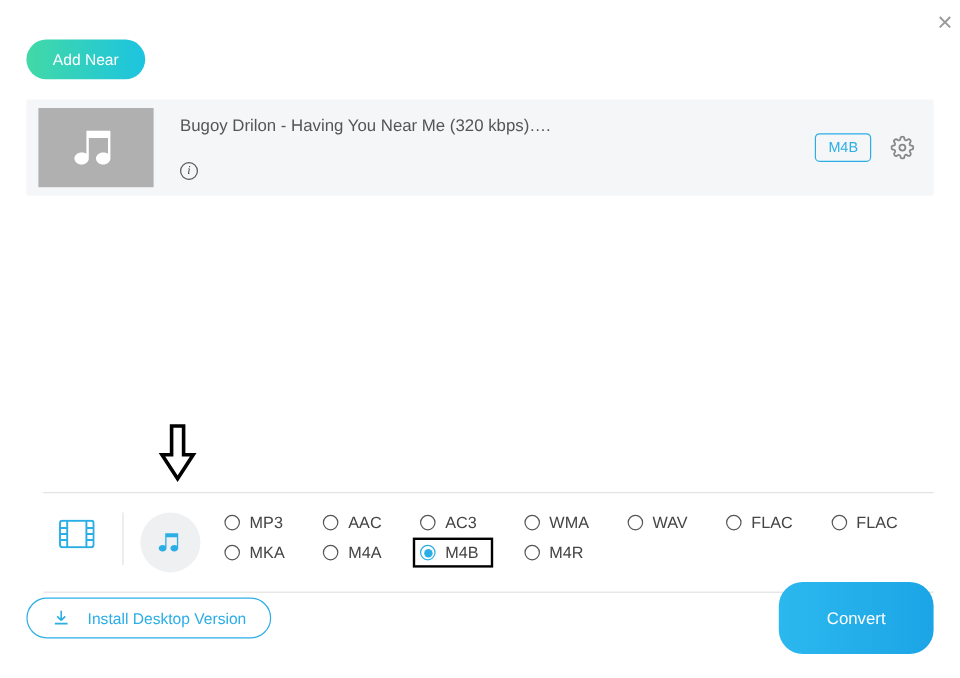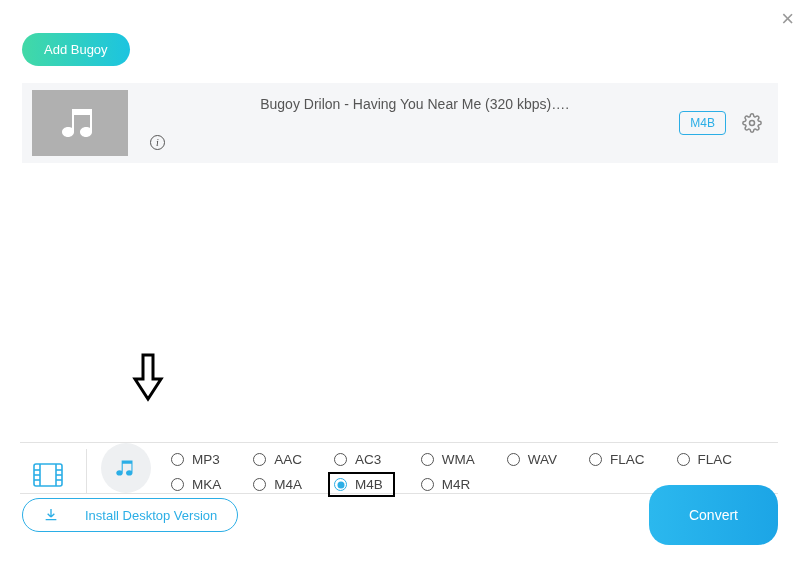--- a/index.html
+++ b/index.html
@@ -53,21 +53,20 @@
       flex-shrink: 0;
     }
     .file-info {
       margin-left: 22px;
       flex: 1;
     }
     .file-title {
       color: #555;
       font-size: 14px;
       margin-bottom: 20px;
-      text-align: center;
     }
     .info-icon {
       width: 15px;
       height: 15px;
       border: 1.4px solid #555;
       border-radius: 50%;
       display: inline-flex;
       align-items: center;
       justify-content: center;
       font-size: 10px;
@@ -92,27 +91,27 @@
       margin-right: 6px;
     }
     .arrow-annotation {
       position: absolute;
       top: 353px;
       left: 130px;
     }
     .format-section {
       position: absolute;
       bottom: 71px;
-      left: 20px;
+      left: 36px;
       right: 22px;
       border-top: 1px solid #e2e2e2;
       border-bottom: 1px solid #e2e2e2;
-      padding: 0 10px;
-      display: flex;
-      align-items: flex-end;
+      padding: 16px 10px;
+      display: flex;
+      align-items: flex-start;
     }
     .video-icon, .audio-icon-btn {
       width: 36px;
       height: 36px;
       display: flex;
       align-items: center;
       justify-content: center;
       cursor: pointer;
     }
     .audio-icon-btn {
@@ -183,39 +182,39 @@
     }
     .install-btn {
       border: 1.5px solid #2baee6;
       color: #2baee6;
       background: #fff;
       border-radius: 20px;
       padding: 8px 20px;
       font-size: 13px;
       display: flex;
       align-items: center;
-      gap: 26px;
+      gap: 14px;
       cursor: pointer;
     }
     .convert-btn {
       background: linear-gradient(90deg, #2bb8ee, #1ca5e6);
       color: #fff;
       border: none;
       border-radius: 20px;
       padding: 22px 40px;
       font-size: 14px;
       cursor: pointer;
     }
   </style>
 </head>
 <body>
 
 <div class="close-x">×</div>
 
-<button class="add-file-btn">Add Bugoy</button>
+<button class="add-file-btn">Add Near</button>
 
 <div class="file-row">
   <div class="thumb">
     <svg width="48" height="48" viewBox="0 0 24 24" fill="#fff">
       <path d="M12 3v9.28c-.6-.18-1.27-.28-2-.28-2.2 0-4 1.34-4 3s1.8 3 4 3 4-1.34 4-3V7h4V3h-6z M17 13.28c-.6-.18-1.27-.28-2-.28v4c0 1.66 1.8 3 4 3s4-1.34 4-3-1.8-3-4-3c-.73 0-1.4.1-2 .28z" opacity="0"></path>
       <path d="M8 5v9.5c-.47-.3-1.2-.5-2-.5-1.66 0-3 1.12-3 2.5S4.34 19 6 19s3-1.12 3-2.5V8h8v6.5c-.47-.3-1.2-.5-2-.5-1.66 0-3 1.12-3 2.5s1.34 2.5 3 2.5 3-1.12 3-2.5V5H8z"></path>
     </svg>
   </div>
   <div class="file-info">
     <div class="file-title">Bugoy Drilon - Having You Near Me (320 kbps)….</div>

